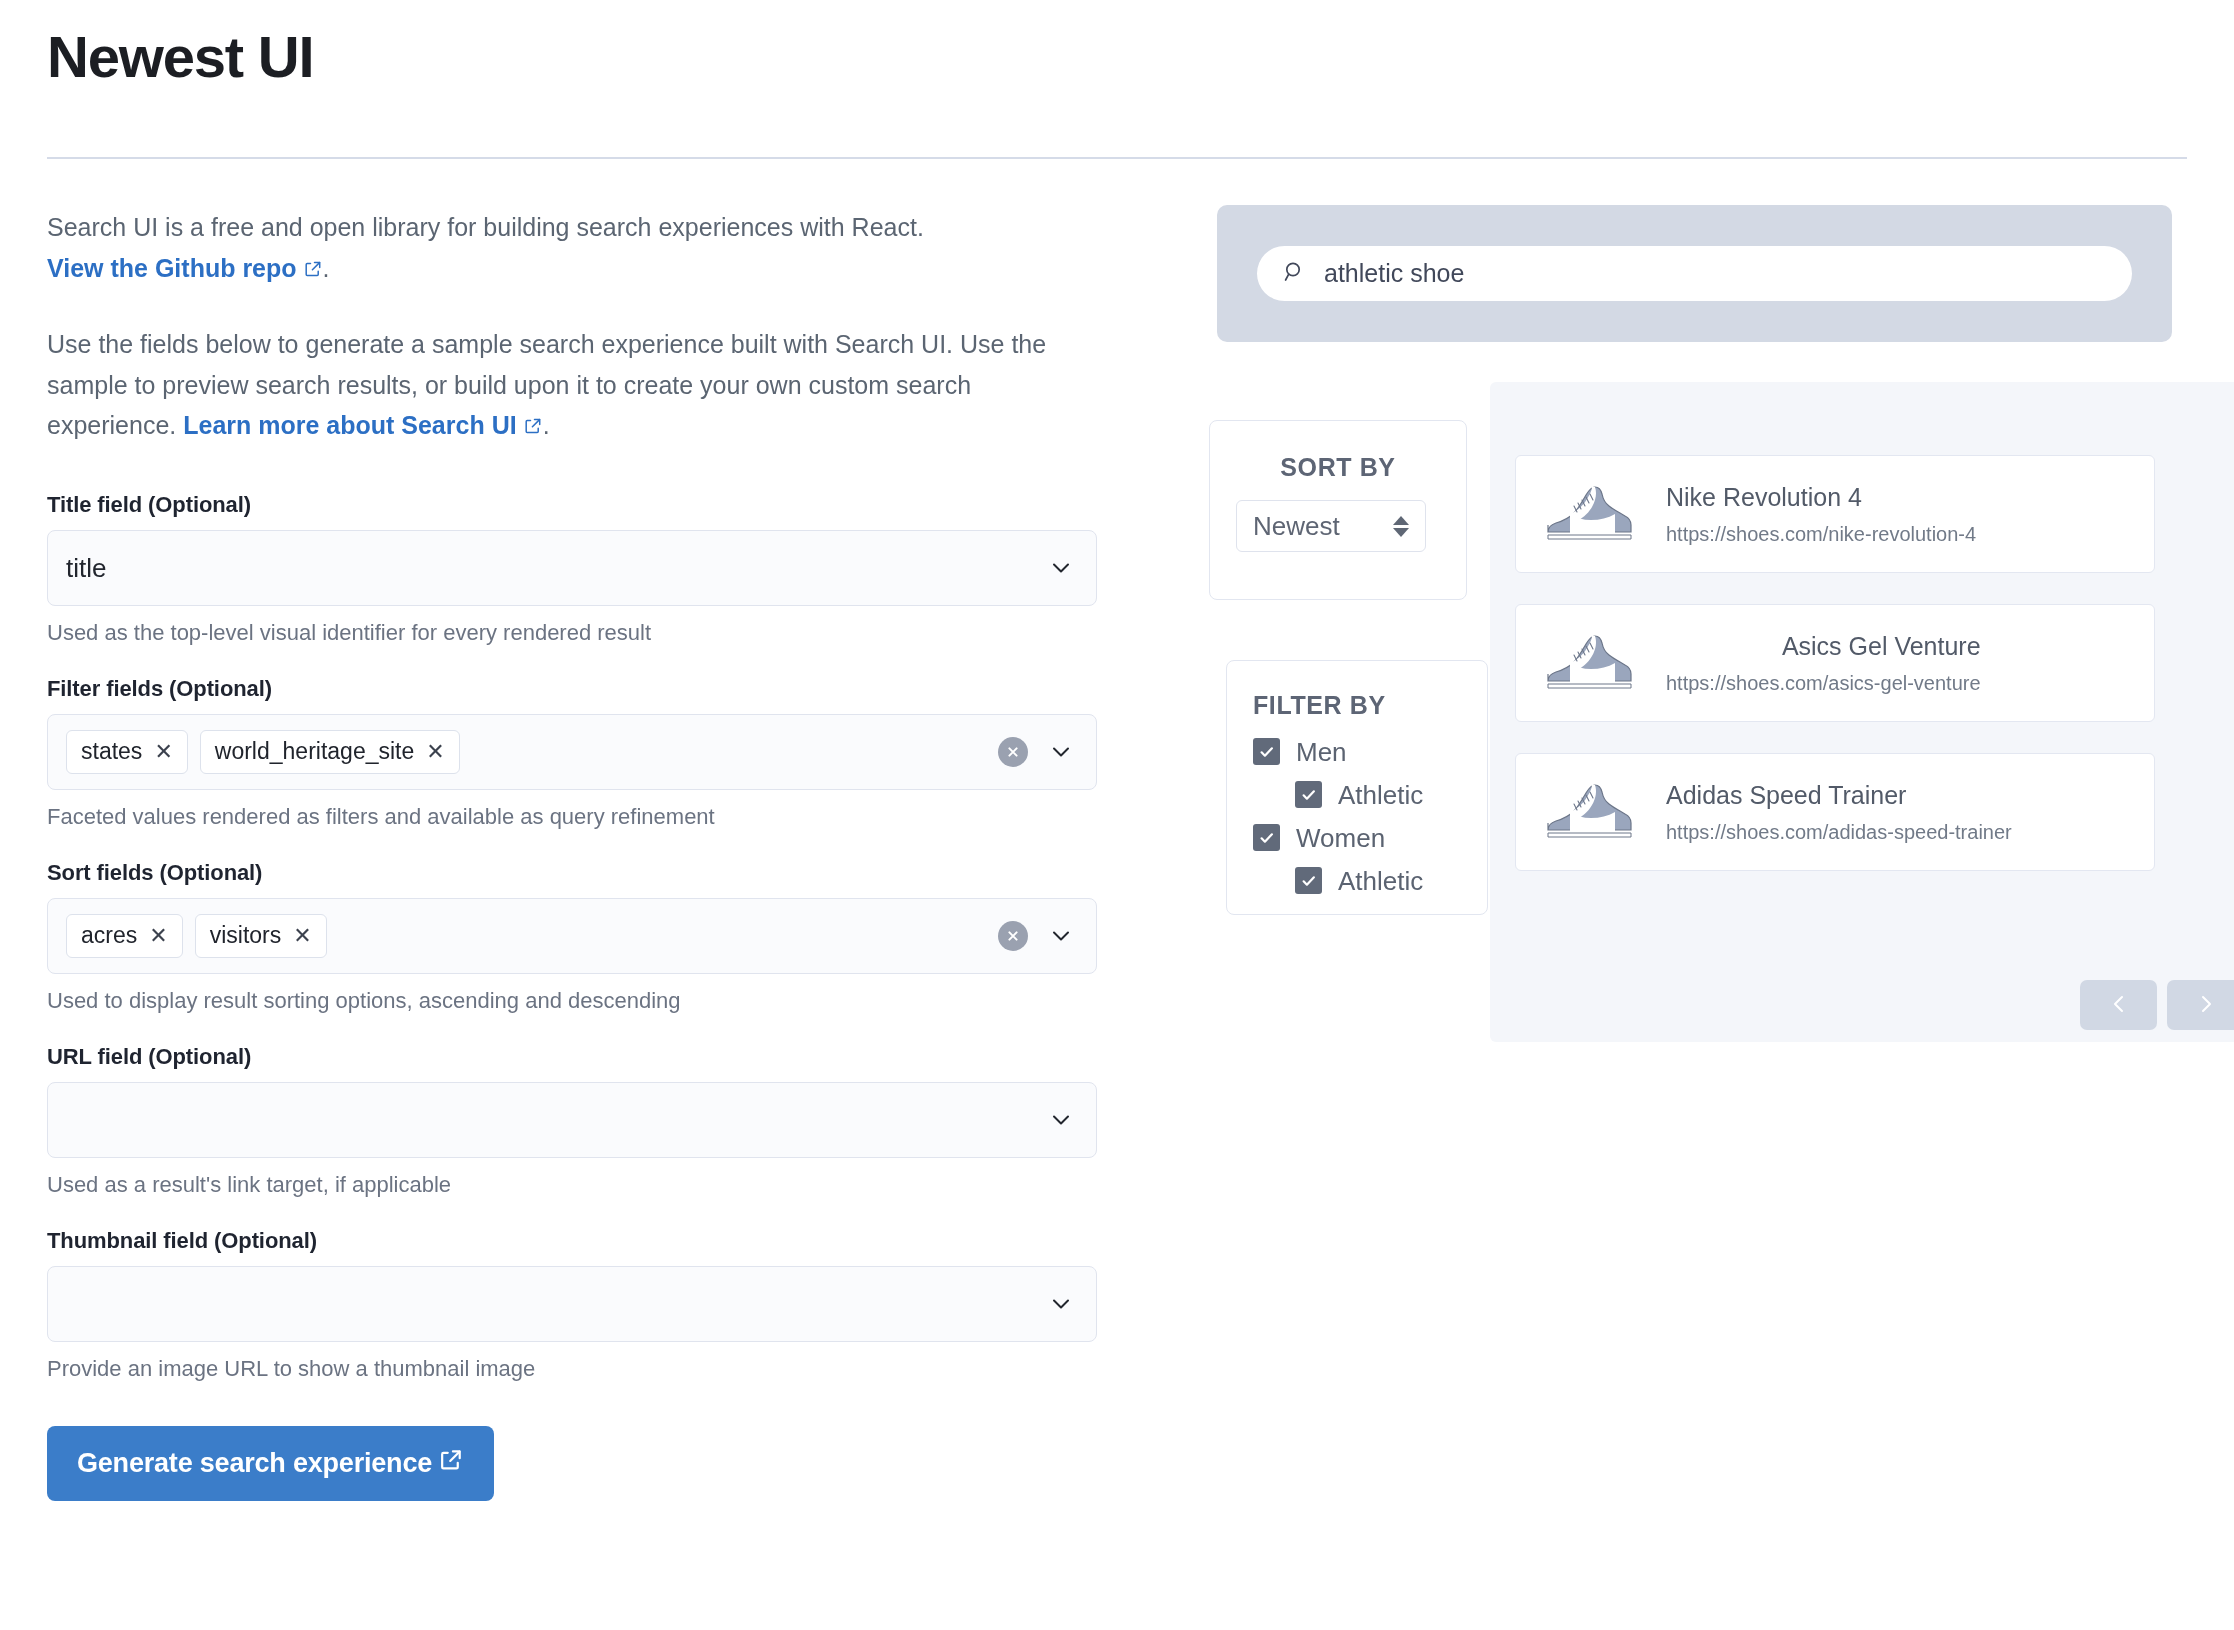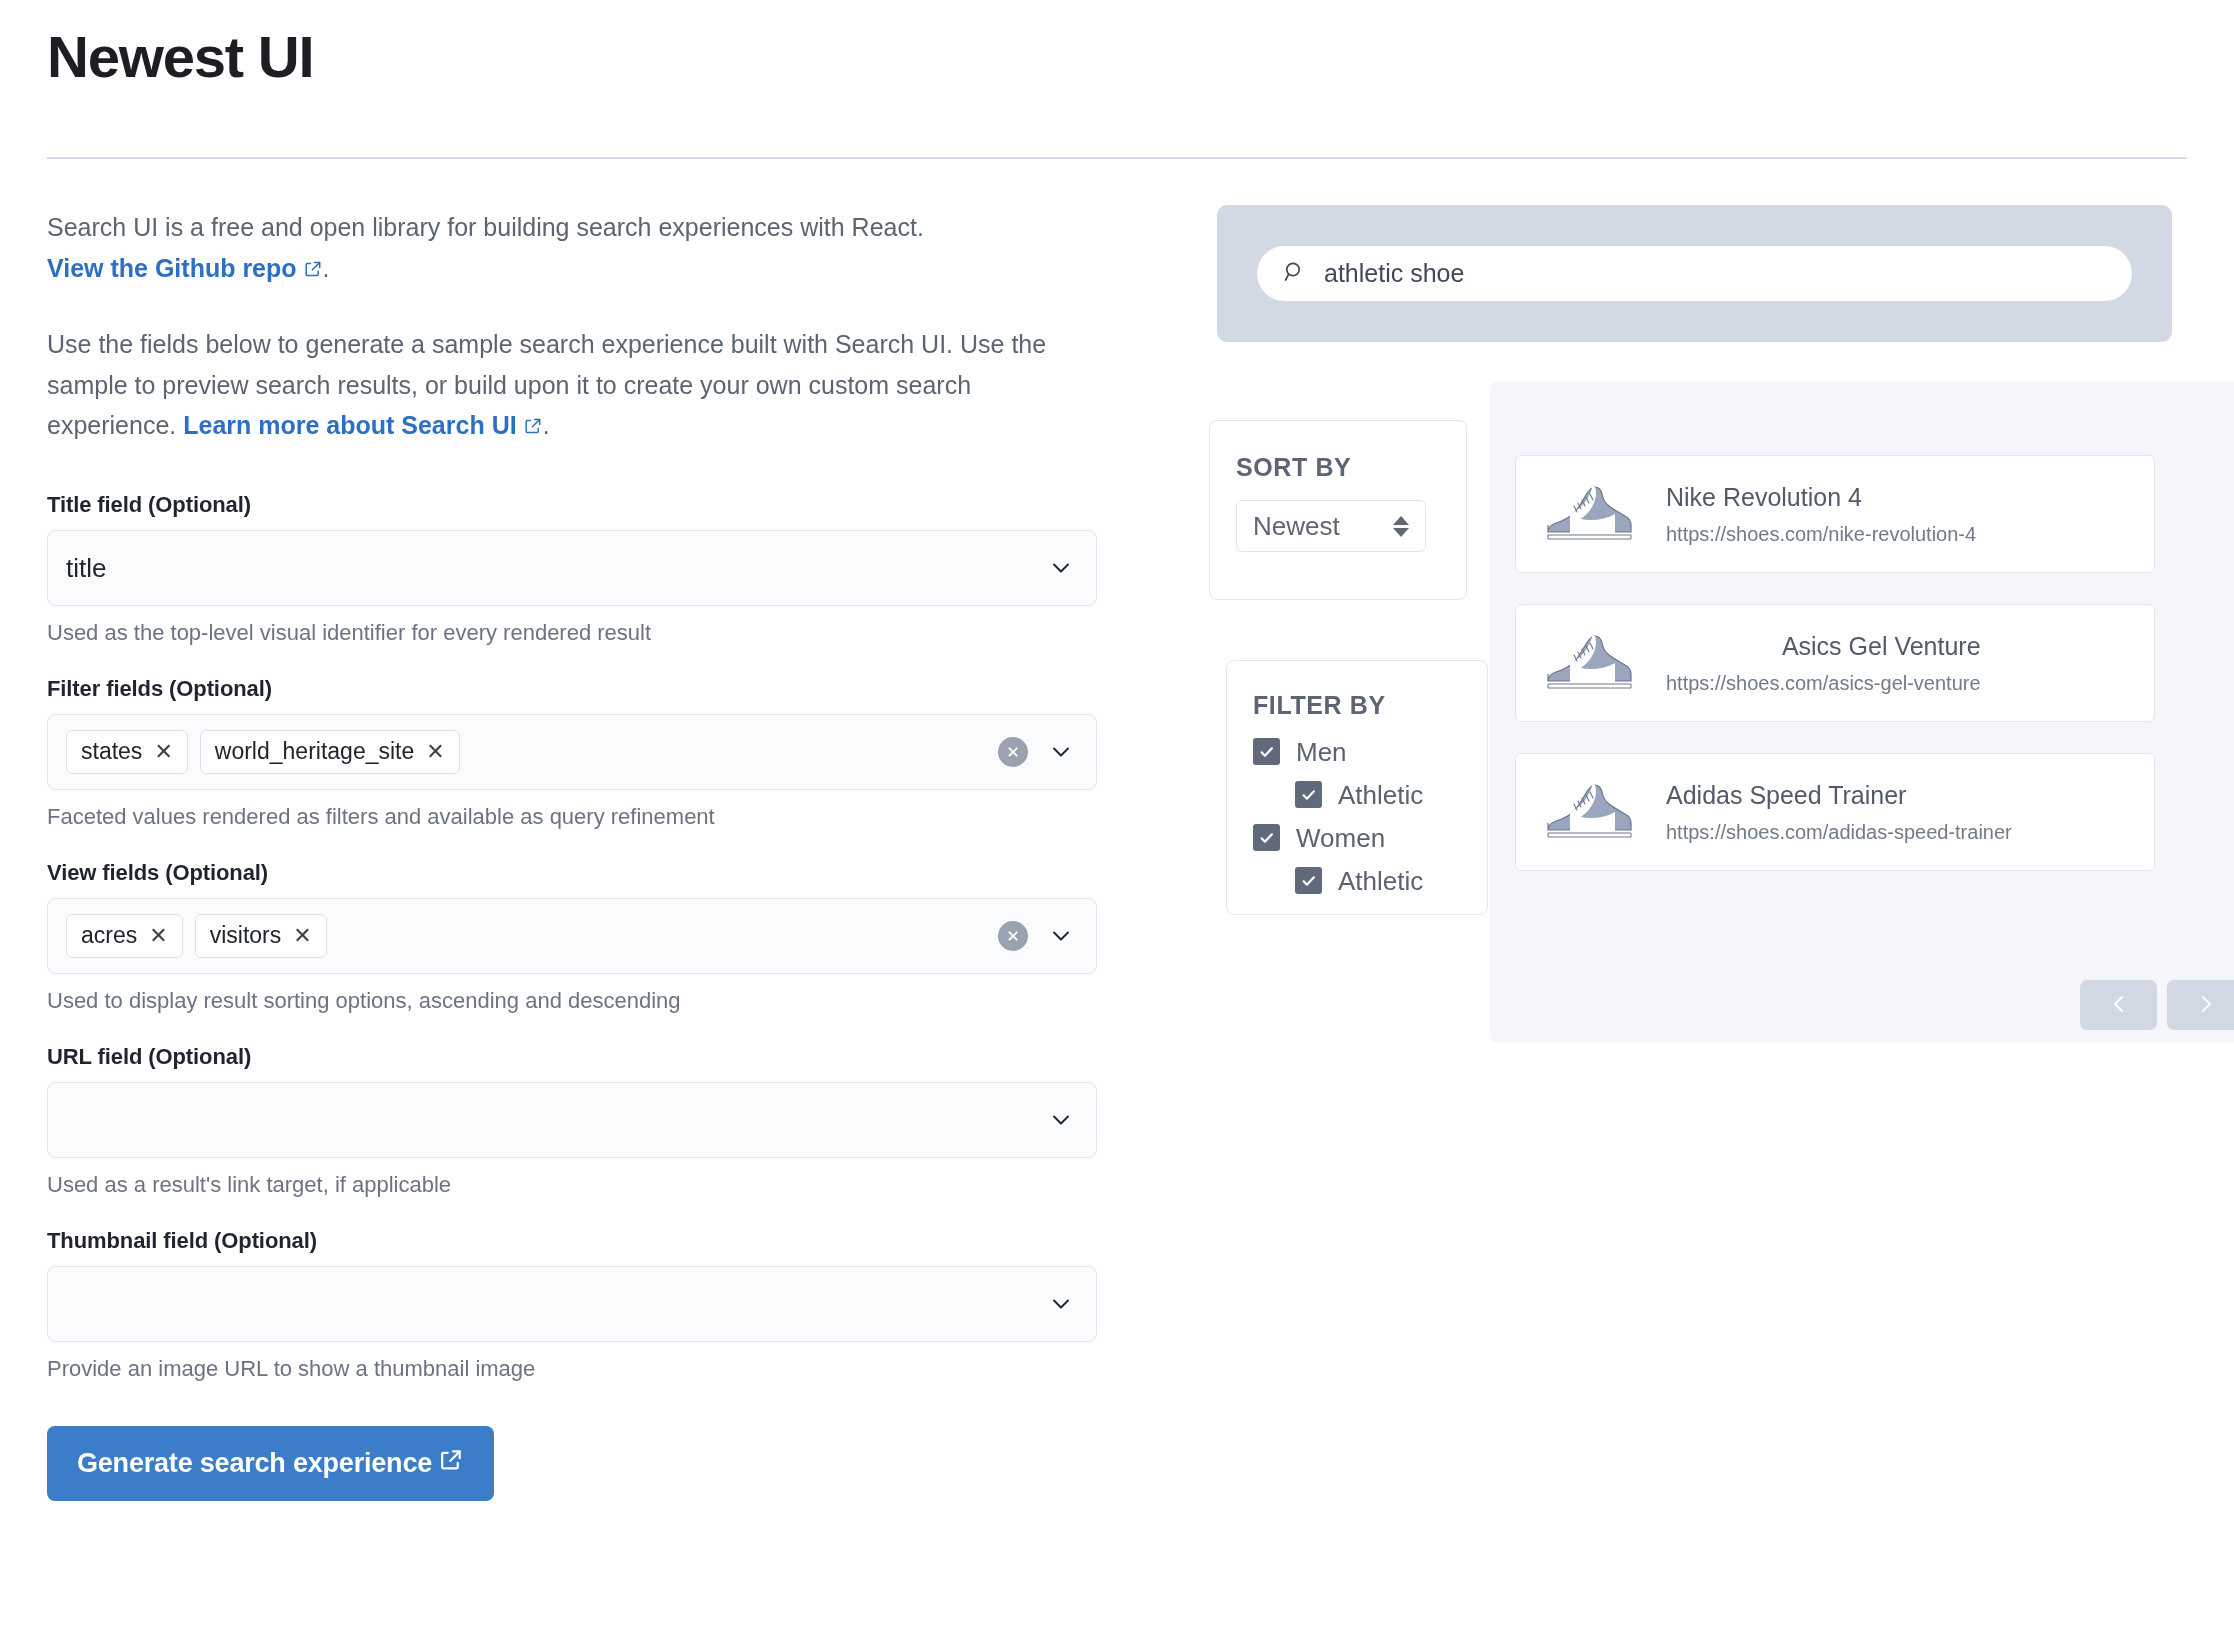--- a/index.html
+++ b/index.html
@@ -203,20 +203,21 @@
     background: #ffffff;
     border: 1px solid #e2e6f0;
     border-radius: 8px;
   }
   .panel-sortby {
     left: 14px;
     top: 420px;
     width: 258px;
     height: 180px;
     padding: 32px 26px;
+    text-align: center;
   }
   .panel-filterby {
     left: 31px;
     top: 660px;
     width: 262px;
     height: 255px;
     padding: 30px 26px;
   }
   .panel-heading {
     font-size: 25px;
@@ -385,21 +386,21 @@
           </span>
         <span class="chev"><svg width="26" height="26" viewBox="0 0 26 26" fill="none">
               <path d="M6 9.5l7 7 7-7" stroke="#22262e" stroke-width="2" stroke-linecap="round" stroke-linejoin="round"></path>
             </svg></span>
       </div>
       <div class="helper-text">Faceted values rendered as filters and available as query refinement</div>
     </div>
 
     
     <div class="field-group">
-      <div class="field-label">View fields (Optional)</div>
+      <div class="field-label">Sort fields (Optional)</div>
       <div class="select-box">
         <span class="pill">
             <span>acres</span>
             <span class="x">✕</span>
           </span>
         <span class="pill">
             <span>visitors</span>
             <span class="x">✕</span>
           </span>
         <span class="clear-btn">

